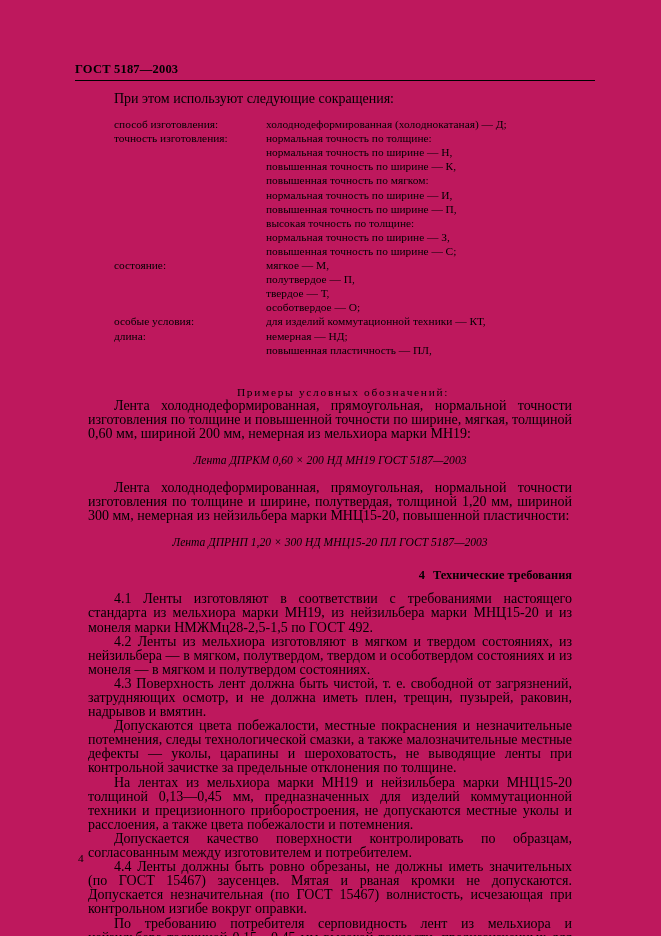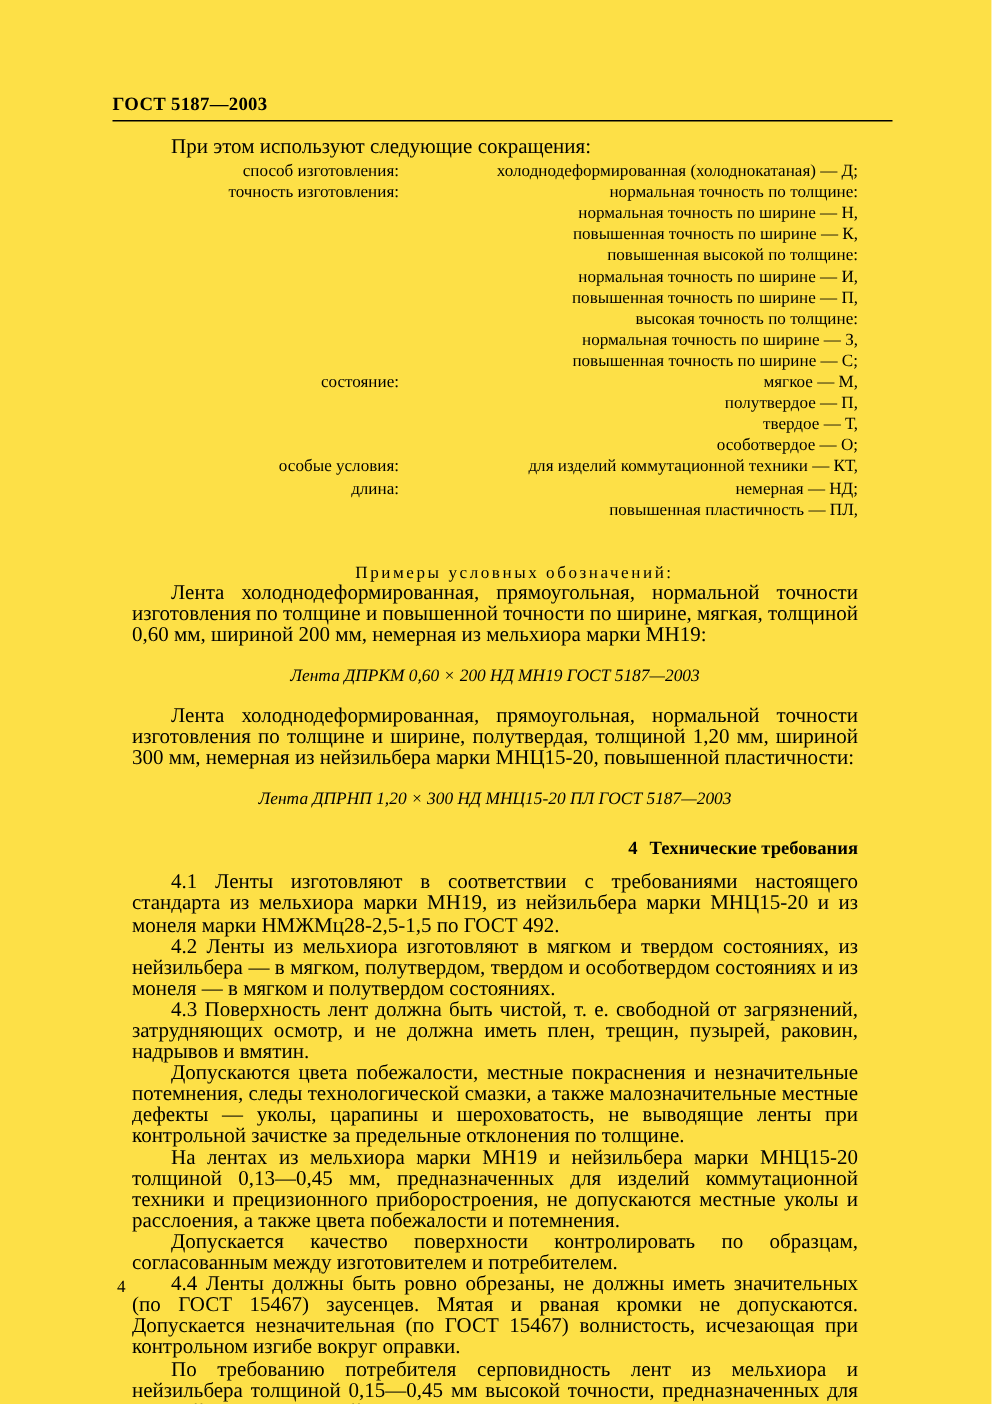--- a/index.html
+++ b/index.html
@@ -12,21 +12,21 @@
     width: 661px;
     height: 936px;
     position: relative;
     font-family: "Liberation Serif", "DejaVu Serif", serif;
     color: #000000;
     overflow: hidden;
   }
   .page {
     position: absolute;
     inset: 0;
-    background: #fde047;
+    background: #be185d;
   }
 
   
   .running-head {
     position: absolute;
     left: 75px;
     top: 62px;
     font-size: 12.5px;
     font-weight: bold;
     letter-spacing: 0.2px;
@@ -54,24 +54,23 @@
     font-size: 14px;
     line-height: 14.1px;
     text-align: justify;
     text-justify: inter-word;
     hyphens: manual;
   }
   .ind { text-indent: 26px; }
 
   
   .deflist {
-    margin-top: 1px;
+    margin-top: 11px;
     width: 100%;
     border-collapse: collapse;
-    text-align: right;
   }
   .deflist td {
     padding: 0;
     font-size: 11.4px;
     line-height: 14.1px;
     vertical-align: top;
     white-space: nowrap;
   }
   .deflist td.term { width: 152px; padding-left: 26px; }
   .deflist td.val  { width: auto; }
@@ -143,21 +142,21 @@
           <tr>
             <td class="term"></td>
             <td class="val">нормальная точность по ширине — Н,</td>
           </tr>
           <tr>
             <td class="term"></td>
             <td class="val">повышенная точность по ширине — К,</td>
           </tr>
           <tr>
             <td class="term"></td>
-            <td class="val">повышенная высокой по толщине:</td>
+            <td class="val">повышенная точность по мягком:</td>
           </tr>
           <tr>
             <td class="term"></td>
             <td class="val">нормальная точность по ширине — И,</td>
           </tr>
           <tr>
             <td class="term"></td>
             <td class="val">повышенная точность по ширине — П,</td>
           </tr>
           <tr>

